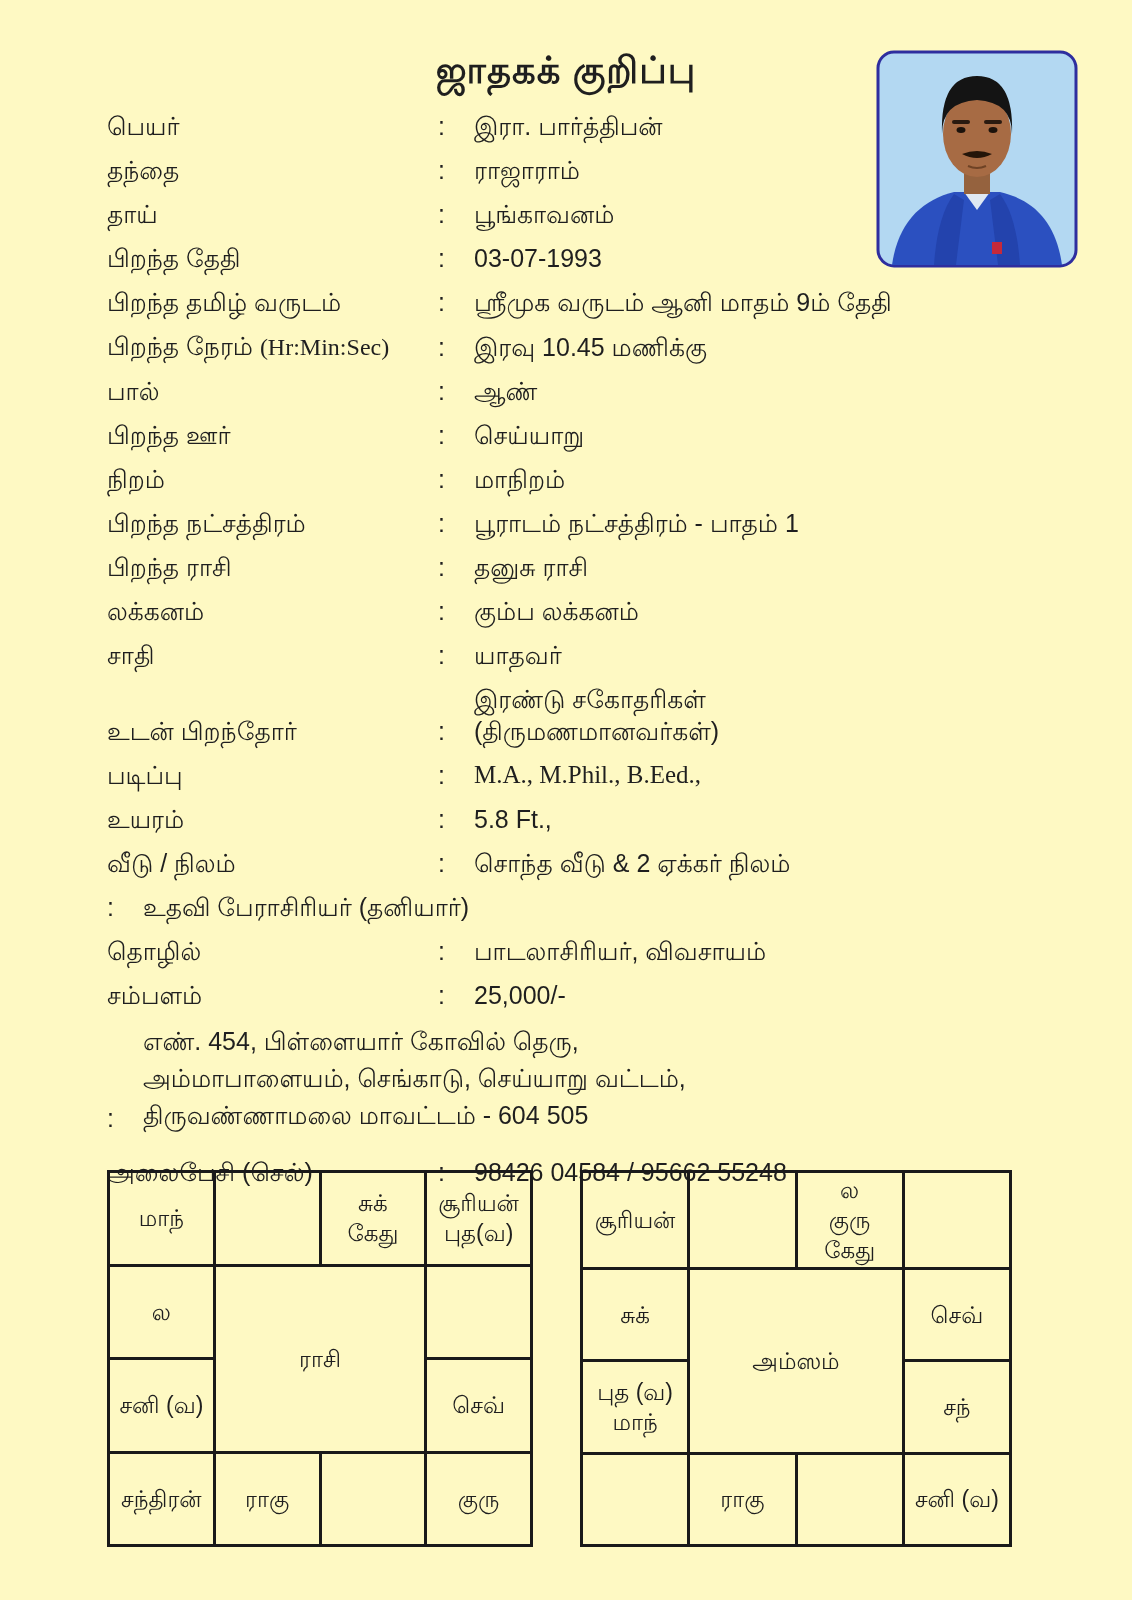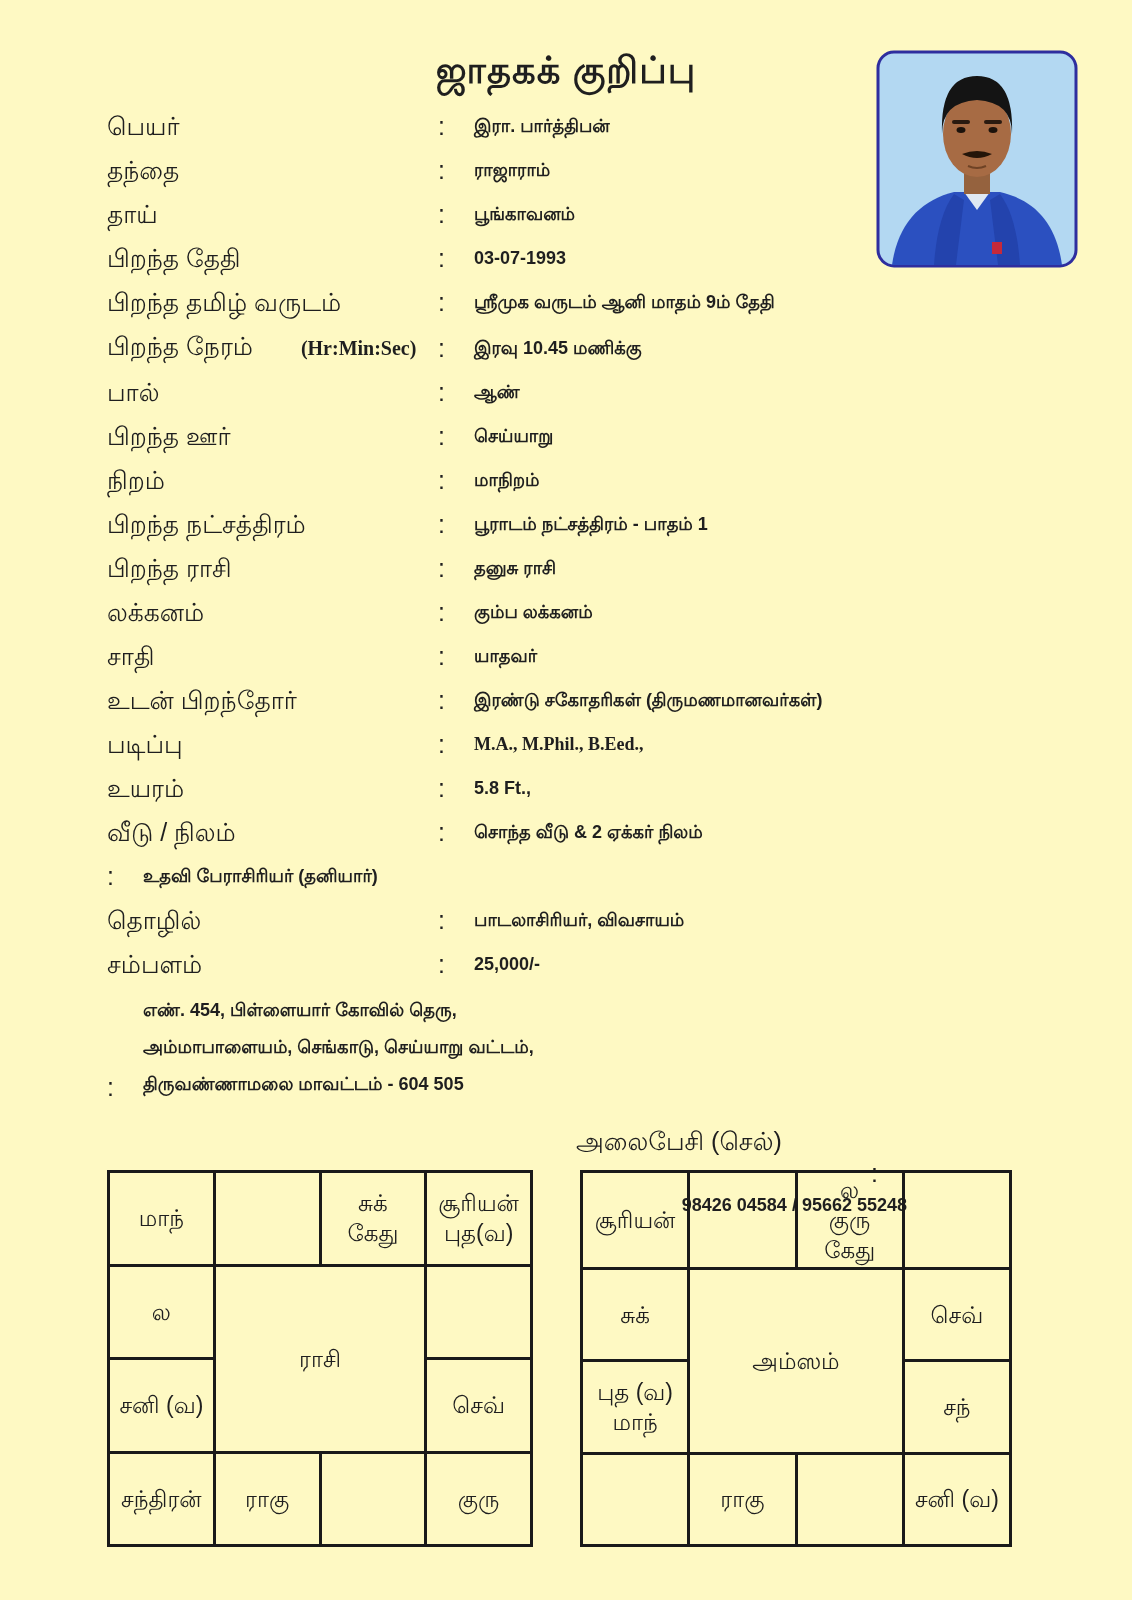--- a/index.html
+++ b/index.html
@@ -11,25 +11,25 @@
     position:absolute;top:50px;left:0;width:1132px;text-align:center;
     font-size:37px;font-weight:700;letter-spacing:1px;
   }
   
   .photo{position:absolute;top:50px;left:876px;width:202px;height:218px;}
   
   .fields{position:absolute;top:110px;left:107px;width:800px;}
   .row{display:flex;align-items:flex-end;padding-bottom:12px;}
   .row .label{width:331px;font-size:25px;line-height:32px;font-weight:500;flex:none;}
   .row .colon{width:36px;font-size:25px;line-height:32px;flex:none;}
-  .row .value{flex:1;font-size:18px;line-height:32px;white-space:pre-line;font-weight:700;}
+  .row .value{flex:1;font-size:25px;line-height:32px;white-space:pre-line;font-weight:400;}
   .row .value.multiline{line-height:37px;}
-  .latin-suffix{font-family:"Liberation Serif","DejaVu Serif",serif;font-weight:700;font-size:20px;margin-left:41px;}
+  .latin-suffix{font-family:"Liberation Serif","DejaVu Serif",serif;font-weight:400;font-size:24px;}
   .serif{font-family:"Liberation Serif","DejaVu Serif",serif;}
-  .row.phone{padding-top:10px;flex-direction:column;}
+  .row.phone{padding-top:10px;}
   
   .charts{position:absolute;top:1170px;left:107px;width:905px;display:flex;justify-content:space-between;}
   table.chart{border-collapse:collapse;table-layout:fixed;height:377px;}
   table.chart.left{width:426px;}
   table.chart.right{width:432px;}
   table.chart td{
     border:3px solid #1a1a1a;width:25%;height:25%;
     text-align:center;vertical-align:middle;
     font-size:23px;line-height:30px;white-space:pre-line;font-weight:500;padding:2px;
   }

